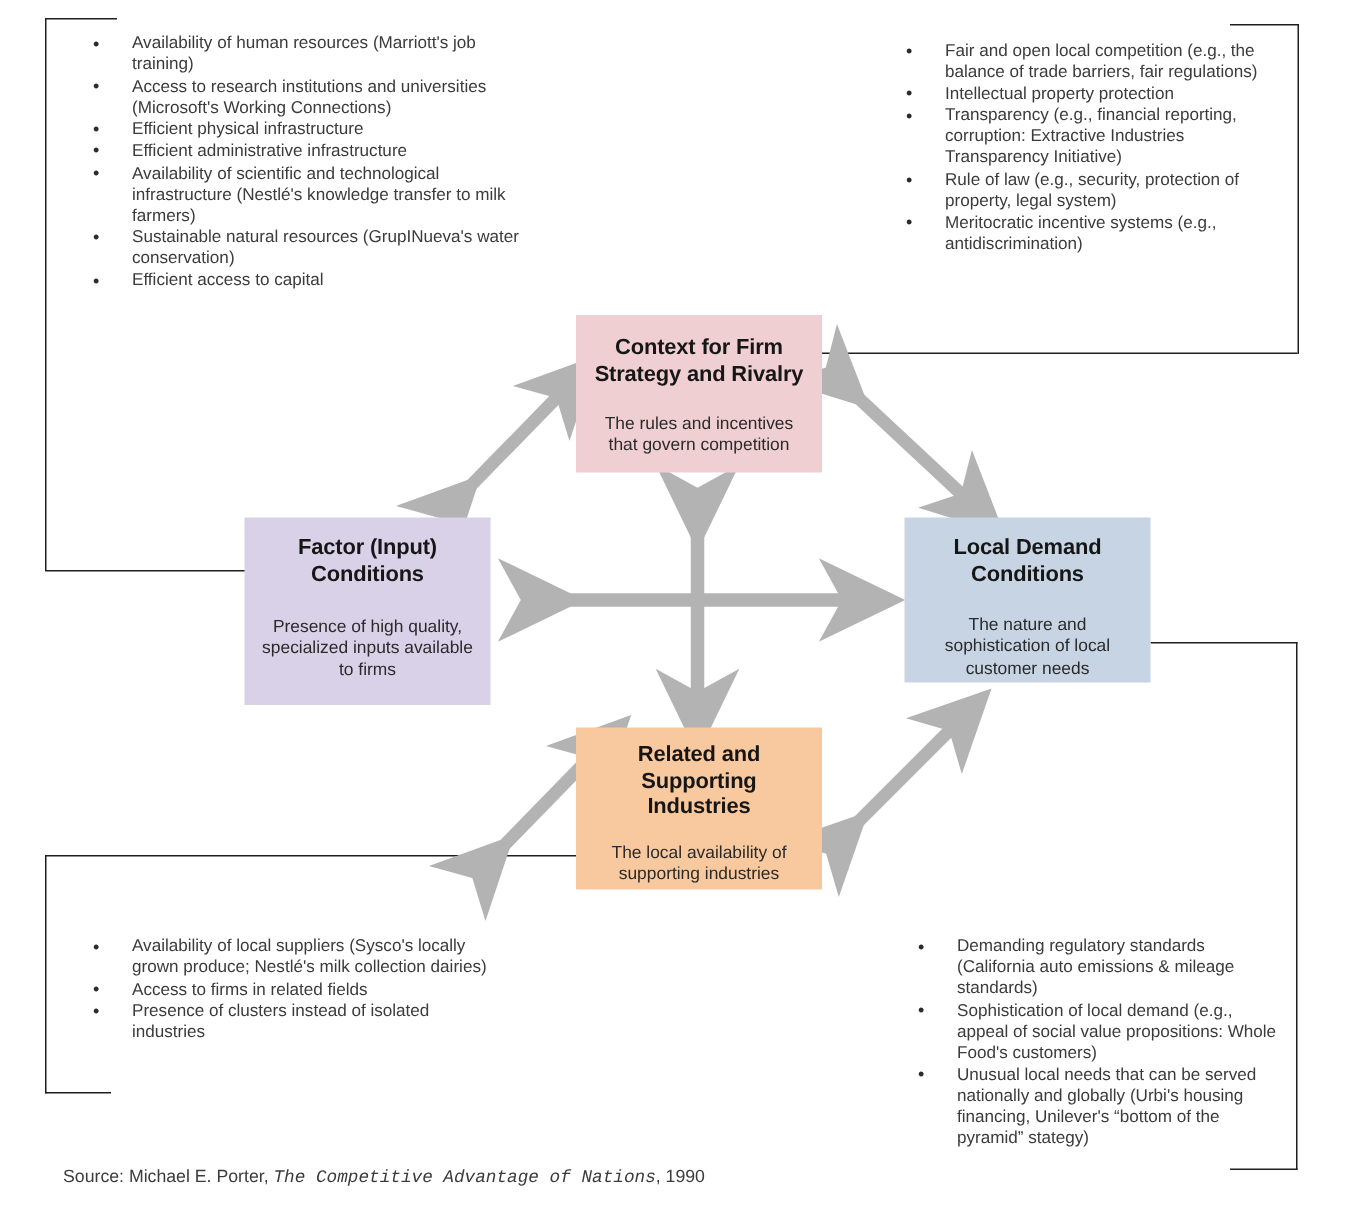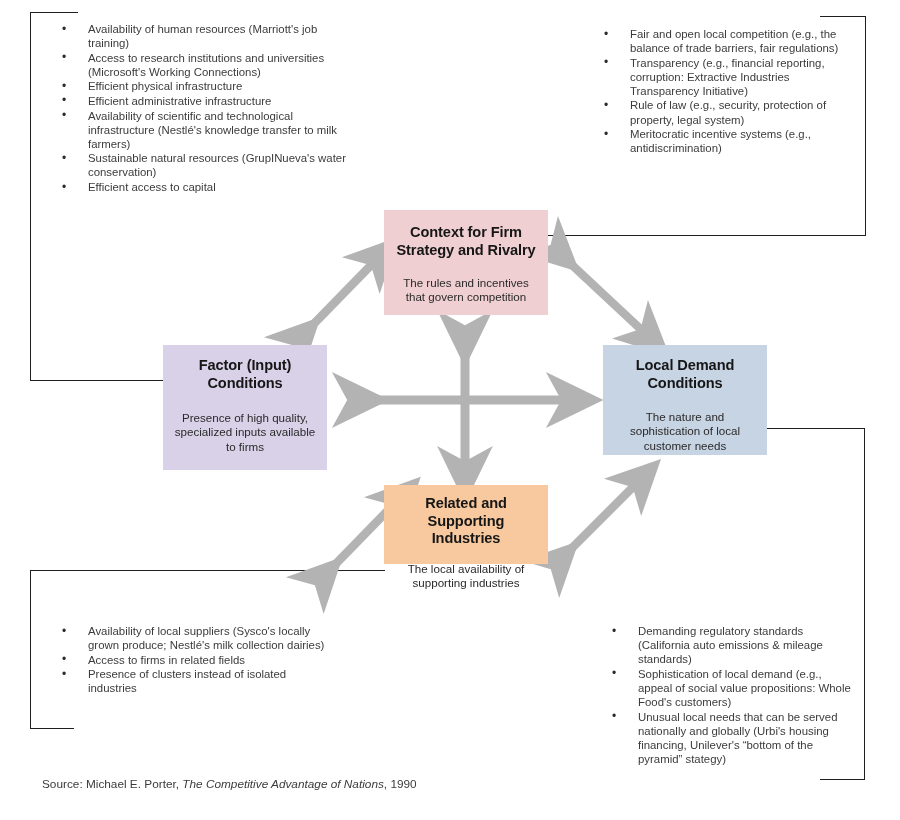--- a/index.html
+++ b/index.html
@@ -98,21 +98,21 @@
   #node-demand {
     left: 603px; top: 345px;
     width: 164px; height: 110px;
     background: #c7d4e4;
     padding: 12px 8px 0 8px;
   }
   #node-demand .node-desc { margin-top: 18px; }
 
   #node-related {
     left: 384px; top: 485px;
-    width: 164px; height: 79px;
+    width: 164px; height: 108px;
     background: #f8c99f;
     padding: 10px 8px 0 8px;
   }
   #node-related .node-desc { margin-top: 14px; }
 
   
   #arrows {
     position: absolute;
     left: 0; top: 0;
     width: 900px; height: 820px;
@@ -121,21 +121,21 @@
 
   
   #source-note {
     position: absolute;
     left: 42px;
     top: 777px;
     font-size: 11.8px;
     color: #3b3b3b;
     white-space: nowrap;
   }
-  #source-note .src-title { font-style: italic; }
+  #source-note .src-title { font-style: italic; font-family: Liberation Mono, monospace; }
 </style>
 </head>
 <body>
 
 <div id="stage">
 
   <div class="bracket v" style="left:30px;  top:12px;  height:368px;"></div>
   <div class="bracket h" style="left:30px;  top:380px; width:136px;"></div>
   <div class="bracket h" style="left:30px;  top:12px;  width:48px;"></div>
 
@@ -195,20 +195,21 @@
       <li>Availability of human resources (Marriott's job training)</li>
       <li>Access to research institutions and universities (Microsoft's Working Connections)</li>
       <li>Efficient physical infrastructure</li>
       <li>Efficient administrative infrastructure</li>
       <li>Availability of scientific and technological infrastructure (Nestlé's knowledge transfer to milk farmers)</li>
       <li>Sustainable natural resources (GrupINueva's water conservation)</li>
       <li>Efficient access to capital</li>
     </ul>
   <ul class="bullet-list" id="list-context">
       <li>Fair and open local competition (e.g., the balance of trade barriers, fair regulations)</li>
+      <li>Intellectual property protection</li>
       <li>Transparency (e.g., financial reporting, corruption: Extractive Industries Transparency Initiative)</li>
       <li>Rule of law (e.g., security, protection of property, legal system)</li>
       <li>Meritocratic incentive systems (e.g., antidiscrimination)</li>
     </ul>
   <ul class="bullet-list" id="list-related">
       <li>Availability of local suppliers (Sysco's locally grown produce; Nestlé's milk collection dairies)</li>
       <li>Access to firms in related fields</li>
       <li>Presence of clusters instead of isolated industries</li>
     </ul>
   <ul class="bullet-list" id="list-demand">

